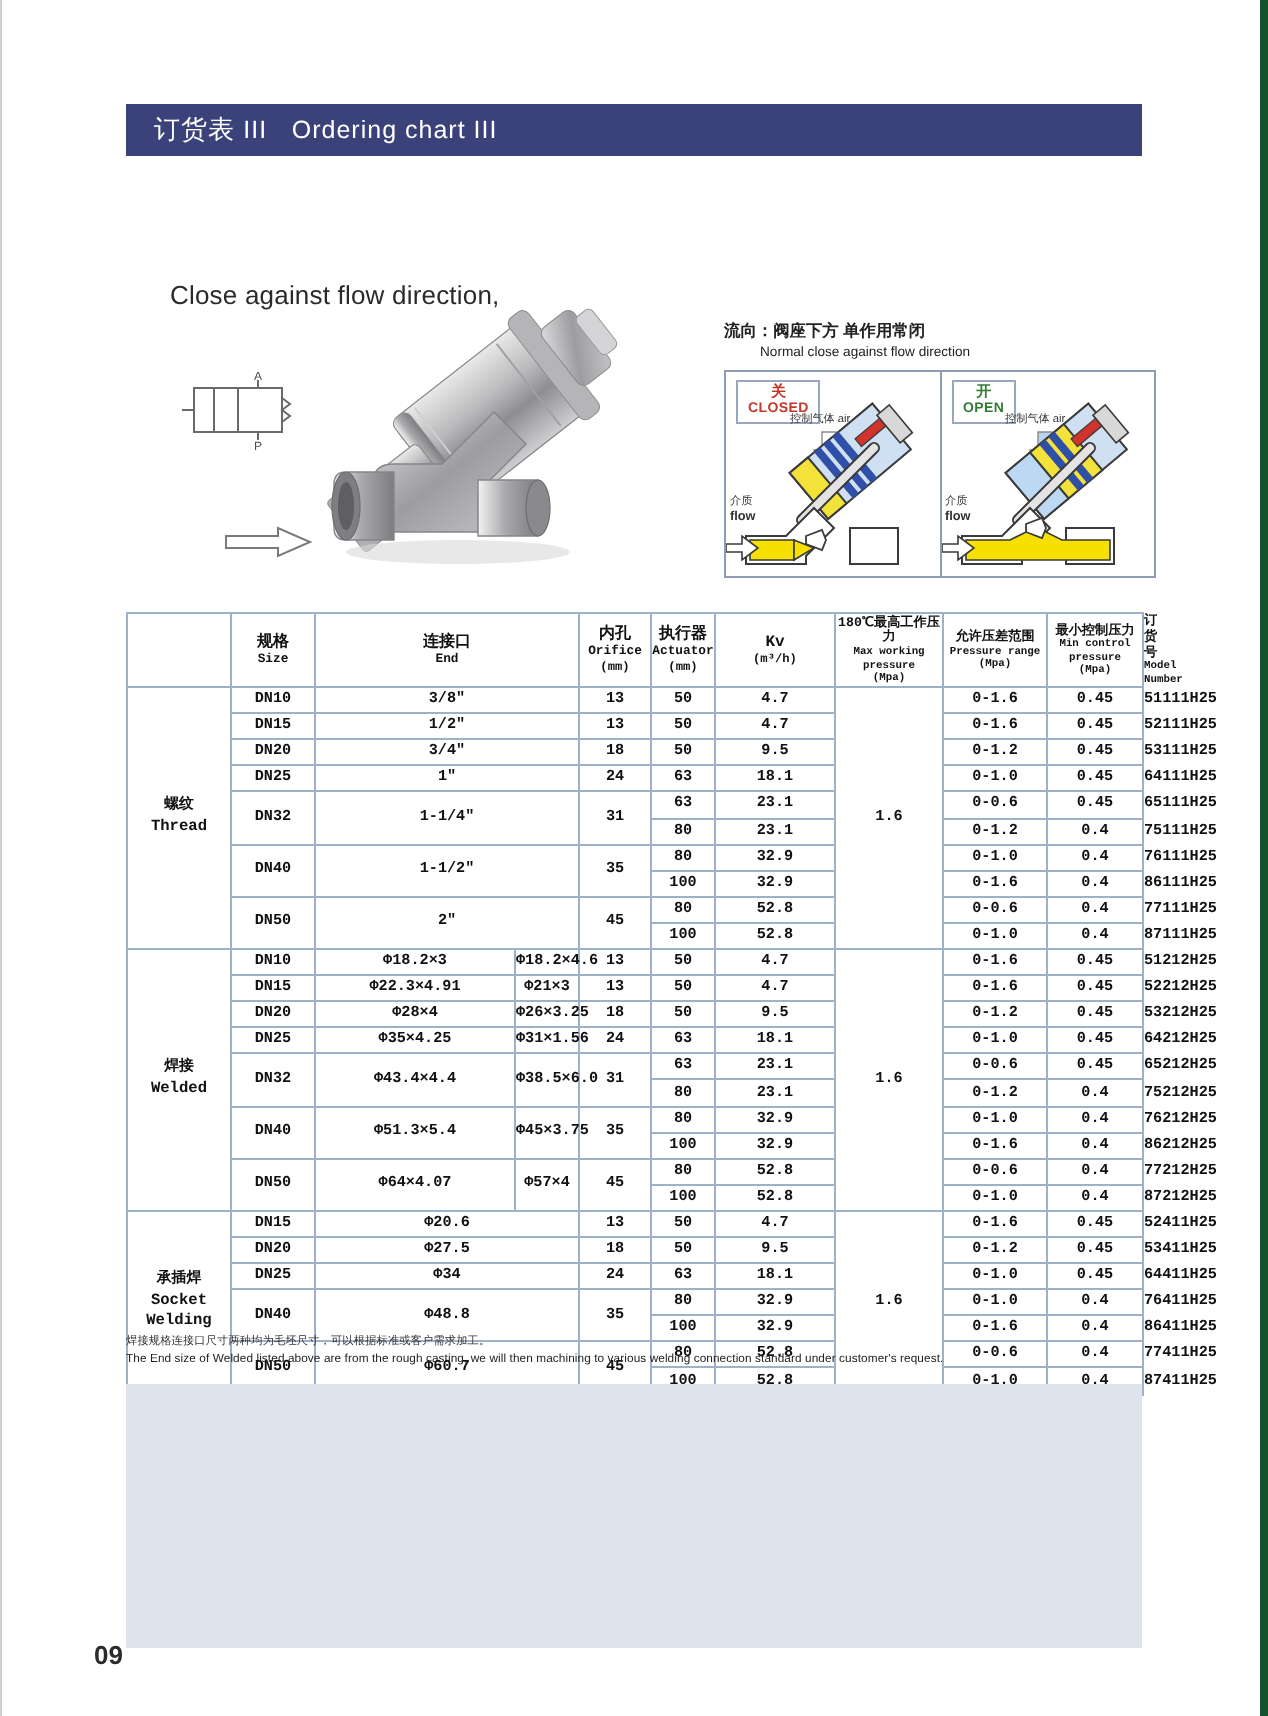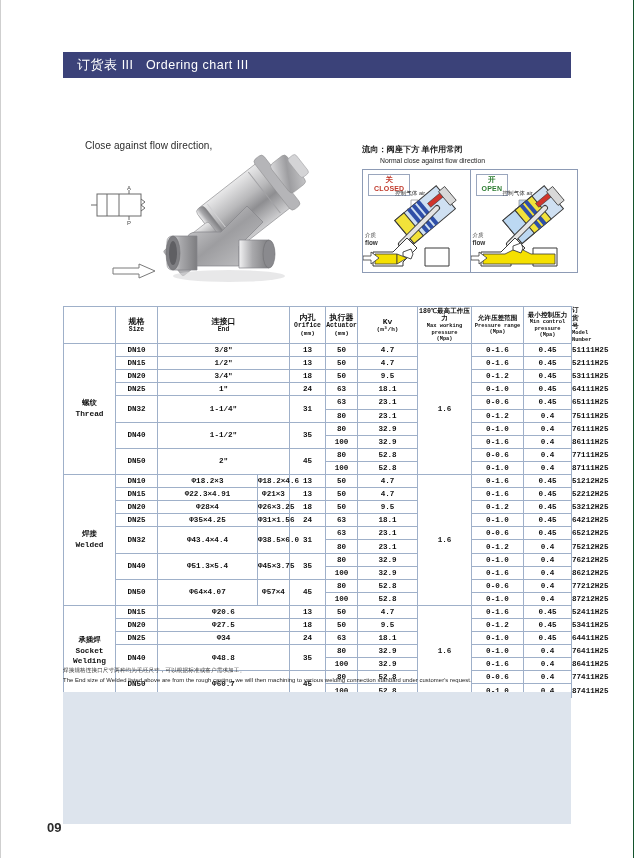--- a/index.html
+++ b/index.html
@@ -8,21 +8,21 @@
     background:#ffffff;
     font-family:"Liberation Sans","DejaVu Sans",sans-serif;
     color:#1a1a1a;
     position:relative;
     overflow:hidden;
   }
   .page{
     position:absolute;inset:0;
     background:#fff;
     border-left:1px solid #cfcfcf;
-    border-right:1px solid #14532d;
+    border-right:4px solid #14532d;
     box-sizing:border-box;
   }
 
   
   .banner{
     position:absolute;left:62px;top:52px;width:508px;height:26px;
     background:#3b4279;
     display:flex;align-items:center;
   }
   .banner-txt{
@@ -37,32 +37,32 @@
     display:inline-block;width:7px;height:7px;border-radius:50%;
     background:#3b4279;vertical-align:middle;margin-right:9px;
     margin-bottom:2px;
   }
   .title-cn{font-size:12.5px;font-weight:bold;color:#111;letter-spacing:.3px;}
   .title-en{font-size:12.5px;color:#111;margin-left:16px;margin-top:3px;letter-spacing:.1px;}
 
   
   .left-desc{position:absolute;left:84px;top:139px;width:200px;line-height:1.32;}
   .left-desc .cn{font-size:8.3px;color:#2a2a2a;font-weight:bold;letter-spacing:.1px;}
-  .left-desc .en{font-size:10px;color:#2a2a2a;letter-spacing:.1px;}
+  .left-desc .en{font-size:13px;color:#2a2a2a;letter-spacing:.1px;}
 
   
   .symbol{position:absolute;left:88px;top:186px;}
   
   .flowarrow{position:absolute;left:110px;top:262px;}
 
   
   .valve-photo{position:absolute;left:150px;top:148px;width:200px;height:145px;}
 
   
-  .rdiag{position:absolute;left:361px;top:144px;width:208px;}
+  .rdiag{position:absolute;left:361px;top:160px;width:208px;}
   .rdiag .hd-cn{font-size:8.2px;font-weight:bold;color:#222;}
   .rdiag .hd-en{font-size:6.8px;color:#222;margin-left:18px;margin-top:2px;}
   .rdiag-box{
     margin-top:5px;width:216px;height:104px;
     border:1px solid #8d9bb5;display:flex;background:#fff;box-sizing:border-box;
   }
   .rhalf{flex:1;position:relative;box-sizing:border-box;}
   .rhalf + .rhalf{border-left:1px solid #8d9bb5;}
   .state-box{
     position:absolute;left:5px;top:4px;

